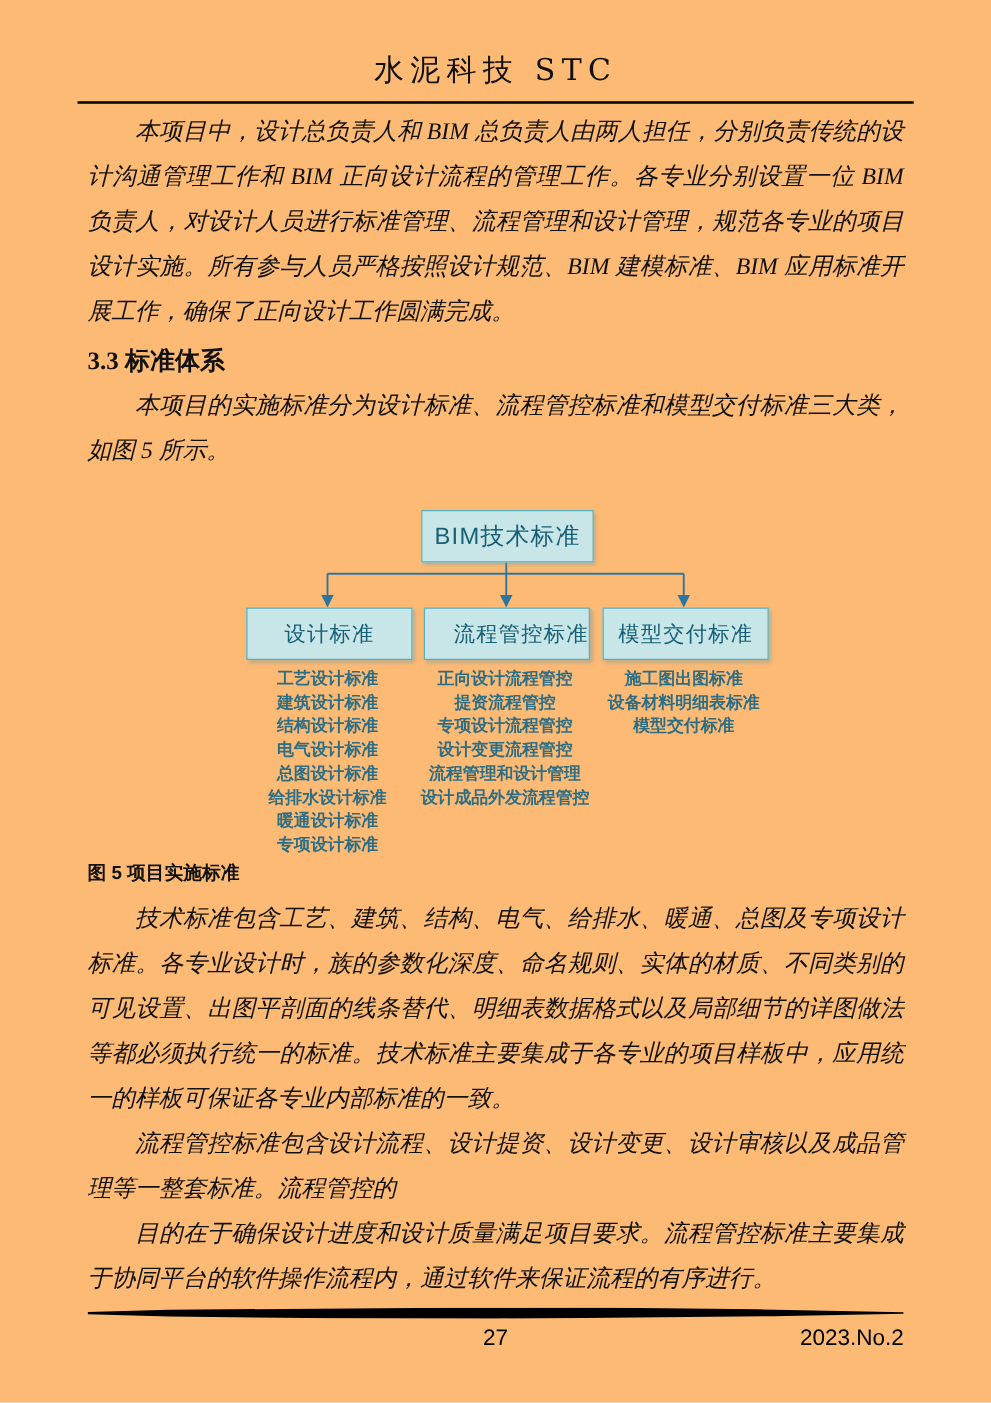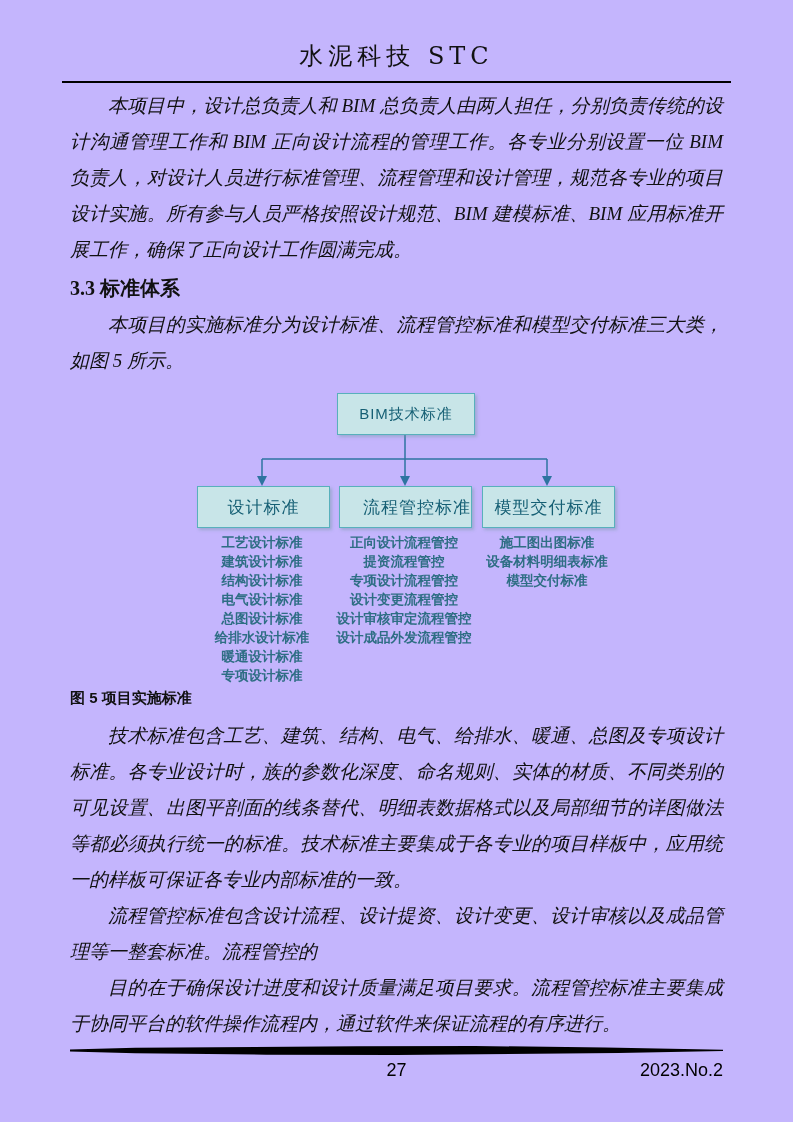--- a/index.html
+++ b/index.html
@@ -1,20 +1,20 @@
 <!DOCTYPE html>
 <html style="--box-fill: #c8e5e8; --box-border: #58b0bc; --box-text: #155f74; --list-text: #2e6e84; --connector: #2e74a0;"><head>
 <meta charset="utf-8">
 <style>
   html,body { margin:0; padding:0; background:#e8e8e8; }
   .page {
     position:relative;
     width:793px; height:1122px;
     margin:0 auto;
-    background:#c4b5fd;
+    background:#fdba74;
     font-family:"Liberation Serif","DejaVu Serif",serif;
     color:#111;
     overflow:hidden;
   }
   
   .journal-title {
     text-align:center;
     padding-top:40px;
     font-size:24px;
     letter-spacing:5px;
@@ -51,21 +51,21 @@
   .connectors { position:absolute; left:0; top:0; }
   .dbox {
     position:absolute;
     display:flex; align-items:center; justify-content:center;
     background:var(--box-fill);
     border:1.6px solid var(--box-border);
     color:var(--box-text);
     box-shadow:2px 2px 3px rgba(110,155,160,0.45);
     letter-spacing:1px;
   }
-  .root-box  { left:267px; top:2px;  width:136px; height:40px; font-size:15px; }
+  .root-box  { left:267px; top:17px;  width:136px; height:40px; font-size:19px; }
   .branch-box{ top:95px; width:131px; height:40px; font-size:17px; }
   .bb1 { left:127px; } .bb2 { left:269px;justify-content:flex-end; } .bb3 { left:412px; }
   .branch-list {
     position:absolute;
     top:142px; width:190px;
     text-align:center;
     color:var(--list-text);
     font-size:13.5px;
     line-height:19px;
     font-weight:600;
@@ -146,21 +146,21 @@
         <div>给排水设计标准</div>
         <div>暖通设计标准</div>
         <div>专项设计标准</div>
       </div>
 
       <div class="branch-list bl2">
         <div>正向设计流程管控</div>
         <div>提资流程管控</div>
         <div>专项设计流程管控</div>
         <div>设计变更流程管控</div>
-        <div>设计审核审定流程管控</div>
+        <div>流程管理和设计管理</div>
         <div>设计成品外发流程管控</div>
       </div>
 
       <div class="branch-list bl3">
         <div>施工图出图标准</div>
         <div>设备材料明细表标准</div>
         <div>模型交付标准</div>
       </div>
     </div>
 

